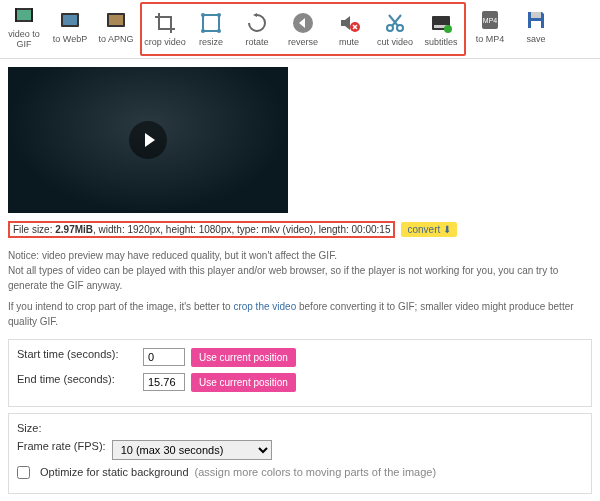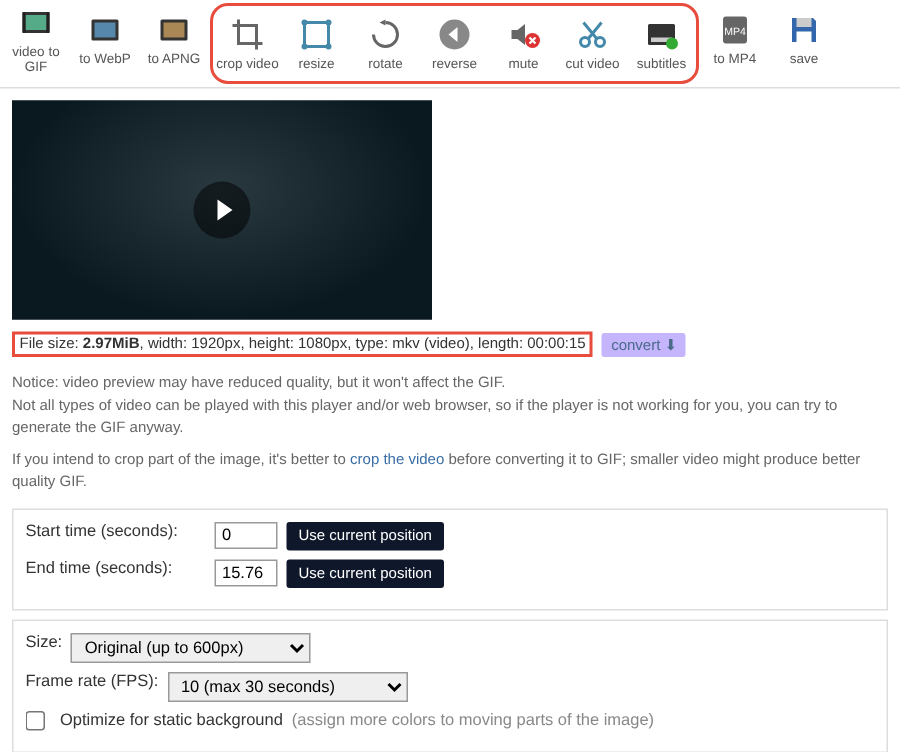--- a/index.html
+++ b/index.html
@@ -1,37 +1,37 @@
 <!DOCTYPE html>
 <html><head>
 <meta charset="utf-8">
 <style>
 *{box-sizing:border-box;margin:0;padding:0}
 body{font-family:Arial,sans-serif;font-size:11px;color:#333;background:#fff;width:600px}
 .toolbar{display:flex;gap:2px;padding:2px;border-bottom:1px solid #ddd}
 .tool{width:44px;height:48px;display:flex;flex-direction:column;align-items:center;justify-content:center;cursor:pointer;font-size:9px;color:#555;text-align:center;line-height:1.1}
 .tool-icon{width:26px;height:26px;display:flex;align-items:center;justify-content:center;margin-bottom:2px}
-.highlight-group{border:2px solid #e74c3c;border-radius:12px;display:flex;gap:2px;padding:1px}
+.highlight-group{border:2px solid #e74c3c;border-radius:2px;display:flex;gap:2px;padding:1px}
 .video-wrap{padding:8px 8px 4px}
 .video{width:280px;height:146px;background:#0a1820;position:relative;display:flex;align-items:center;justify-content:center}
 .video::before{content:"";position:absolute;inset:0;background:radial-gradient(ellipse at 50% 40%,#2a3840 0%,#0a1820 70%)}
 .play{width:38px;height:38px;background:rgba(0,0,0,0.5);border-radius:50%;position:relative;z-index:1;display:flex;align-items:center;justify-content:center}
 .play::after{content:"";border-left:10px solid #fff;border-top:7px solid transparent;border-bottom:7px solid transparent;margin-left:3px}
 .info-row{margin:4px 8px;font-size:10px;display:flex;align-items:center;gap:6px}
 .info-box{border:2px solid #e74c3c;padding:1px 3px;display:inline-block}
-.convert-link{background:#c4b5fd;color:#4a6a8a;padding:2px 6px;cursor:pointer;border-radius:2px}
+.convert-link{background:#fde047;color:#4a6a8a;padding:2px 6px;cursor:pointer;border-radius:2px}
 .notes{margin:10px 8px;font-size:10px;color:#666;line-height:1.5}
 .notes p{margin-bottom:6px}
 .link{color:#3a6ea5;cursor:pointer}
 .form-sec{border:1px solid #ddd;margin:6px 8px;padding:8px;font-size:11px}
 .frow{display:flex;align-items:flex-start;gap:6px;margin-bottom:6px}
 .frow label{min-width:120px}
 .frow input[type=text]{width:42px;padding:2px 4px;border:1px solid #999;font-size:11px}
 .frow select{padding:2px 4px;border:1px solid #999;font-size:11px}
-.btn-sm{background:#0f172a;color:#fff;border:none;padding:4px 8px;font-size:10px;cursor:pointer;border-radius:2px}
+.btn-sm{background:#ec4899;color:#fff;border:none;padding:4px 8px;font-size:10px;cursor:pointer;border-radius:2px}
 .chk{margin-right:4px}
 .sel-wide{width:260px}
 .sel-med{width:160px}
 </style>
 </head>
 <body>
 
 <div class="toolbar">
   <div class="tool">
       <div class="tool-icon">
@@ -180,21 +180,20 @@
   <div class="frow">
     <label>End time (seconds):</label>
     <input type="text" value="15.76" style="">
     <button class="btn-sm">Use current position</button>
   </div>
 </div>
 
 <div class="form-sec">
   <div class="frow">
     <label style="min-width:auto">Size:</label>
-    <select class="sel-med"><option>Original (up to 600px)</option></select>
   </div>
   <div class="frow">
     <label style="min-width:auto">Frame rate (FPS):</label>
     <select class="sel-med"><option>10 (max 30 seconds)</option></select>
   </div>
   <div class="frow">
     <input type="checkbox" class="chk" style="">
     <span>Optimize for static background</span>
     <span style="color:#888"> (assign more colors to moving parts of the image)</span>
   </div>

